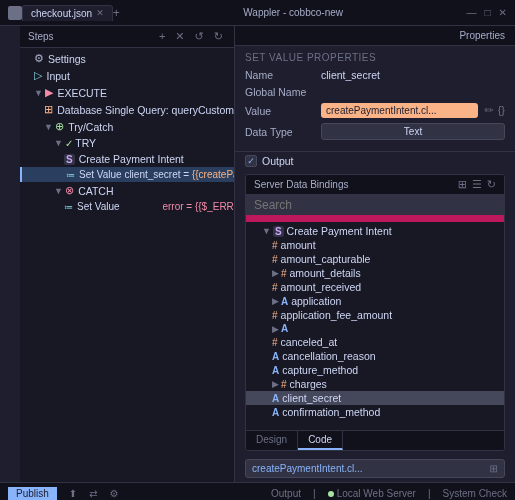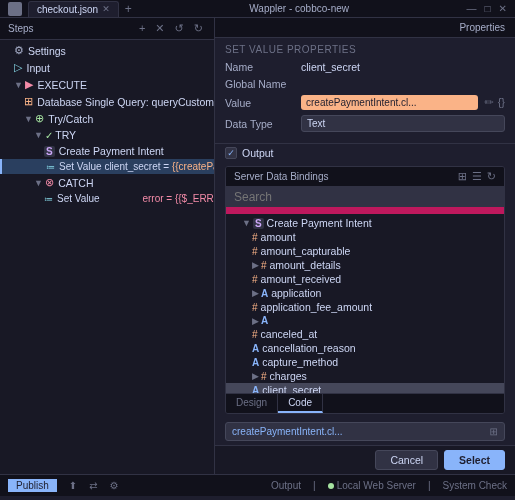--- a/index.html
+++ b/index.html
@@ -9,25 +9,25 @@
       font-family: 'Segoe UI', Tahoma, sans-serif;
       font-size: 11px;
       width: 515px;
       height: 500px;
       overflow: hidden;
     }
 
     
     .titlebar {
       background: #11111b;
-      height: 18px;
+      height: 26px;
       display: flex;
       align-items: center;
       padding: 0 8px;
-      gap: 6px;
+      gap: 0;
       border-bottom: 1px solid #313244;
     }
     .titlebar-icon {
       width: 14px;
       height: 14px;
       background: #6c7086;
       border-radius: 2px;
     }
     .tab {
       background: #1e1e2e;
@@ -42,20 +42,21 @@
       gap: 4px;
     }
     .tab-close { color: #6c7086; cursor: pointer; font-size: 9px; }
     .titlebar-center { flex: 1; text-align: center; font-size: 10px; color: #a6adc8; }
     .titlebar-controls { display: flex; gap: 8px; color: #6c7086; font-size: 10px; }
 
     
     .main-layout {
       display: flex;
       height: calc(500px - 22px - 22px);
+      padding-left: 20px;
     }
 
     
     .left-panel {
       width: 215px;
       background: #181825;
       border-right: 1px solid #313244;
       display: flex;
       flex-direction: column;
       overflow: hidden;
@@ -141,20 +142,21 @@
     .select-input {
       background: #313244;
       border: 1px solid #45475a;
       border-radius: 3px;
       color: #cdd6f4;
       font-size: 10px;
       padding: 2px 5px;
       flex: 1;
       appearance: none;
       cursor: pointer;
+      text-align: center;
     }
 
     
     .checkbox-row { display: flex; align-items: center; gap: 5px; padding: 3px 10px; }
     .checkbox-box {
       width: 12px; height: 12px;
       background: #313244;
       border: 1px solid #45475a;
       border-radius: 2px;
       display: flex; align-items: center; justify-content: center;
@@ -513,24 +515,20 @@
         <div class="dc-tab">Design</div>
         <div class="dc-tab active">Code</div>
       </div>
     </div>
 
     <div class="code-input-row">
       <span style="cursor:text; flex:1; color:#89b4fa;">createPaymentIntent.cl...</span>
       <span class="code-input-icon">⊞</span>
     </div>
 
-    <div class="action-buttons">
-      <button class="btn btn-cancel">Cancel</button>
-      <button class="btn btn-select">Select</button>
-    </div>
   </div>
 </div>
 
 <div class="statusbar">
   <span class="status-publish">Publish</span>
   <span style="color:#6c7086;">⬆</span>
   <span style="cursor:pointer;">⇄</span>
   <span style="cursor:pointer;">⚙</span>
   <span style="flex:1;"></span>
   <div class="status-item">

